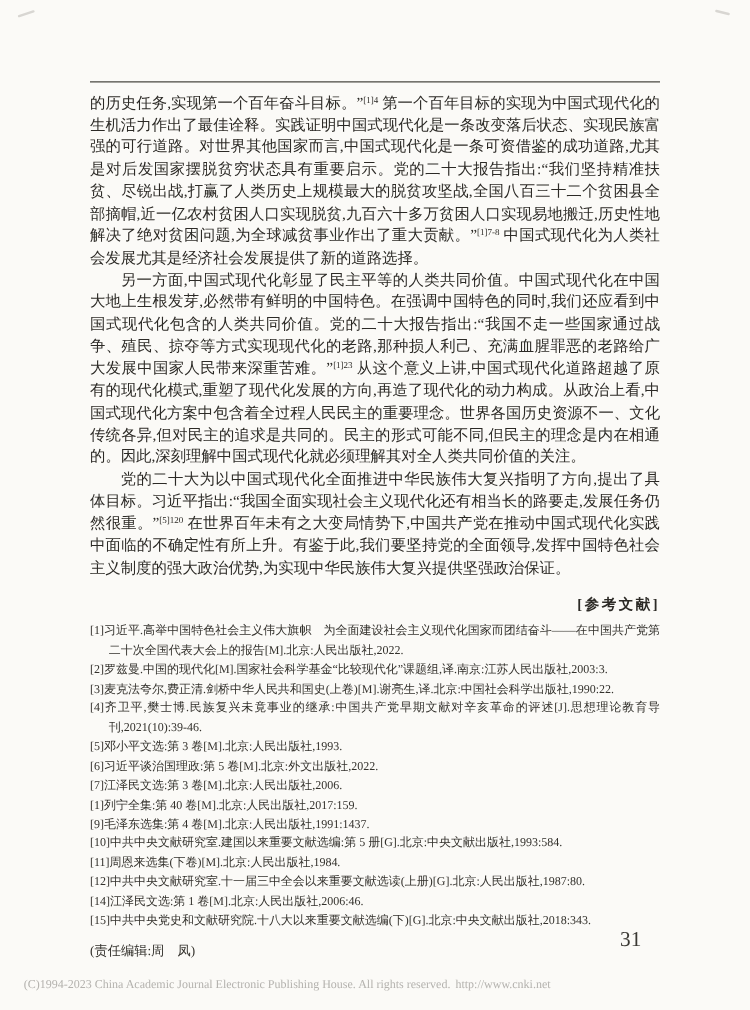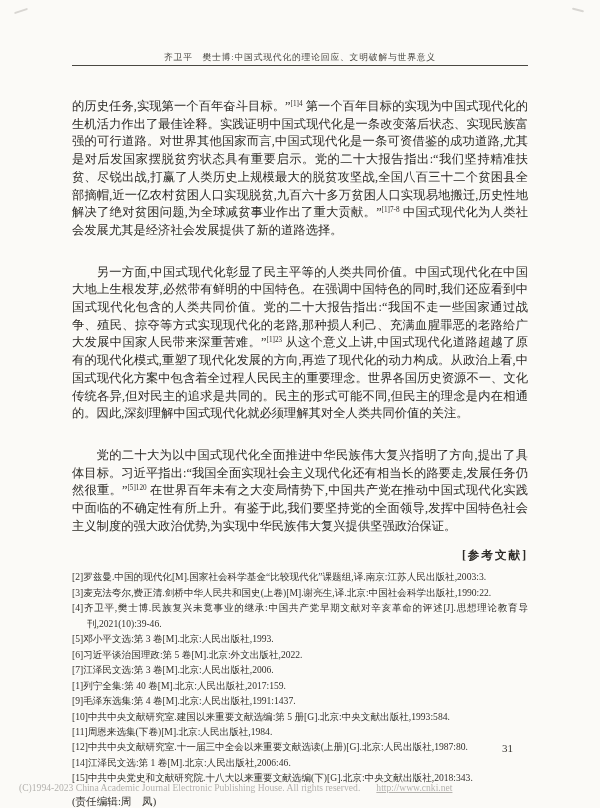--- a/index.html
+++ b/index.html
@@ -39,21 +39,20 @@
 
   .content {
     position: absolute;
     top: 74px; left: 72px; width: 456px;
   }
   .para {
     font-size: 12.3px;
     line-height: 17.7px;
     text-align: justify;
     color: #2c2a26;
-    margin-top: 24px;
   }
   .para.indent { text-indent: 2em; }
   sup.cite {
     font-size: 7.2px;
     line-height: 0;
     vertical-align: 4px;
     letter-spacing: 0;
   }
 
   .ref-heading {
@@ -77,57 +76,57 @@
   .editor-note {
     margin-top: 9px;
     text-align: left;
     font-size: 10.6px;
     color: #33312c;
   }
 
   .page-number {
     position: absolute;
     top: 742px; right: 87px;
-    font-size: 11px;
+    font-size: 17px;
     color: #3a3833;
   }
 
   .scan-footer {
     position: absolute;
     left: 19px; bottom: 15px;
     width: 560px;
     font-size: 9.6px;
     color: #b4b2ae;
     white-space: nowrap;
   }
-  .scan-footer .url { margin-left: 16px; text-decoration: underline; }
+  .scan-footer .url { margin-left: 4px; }
 </style>
 </head>
 <body>
 
 <div class="page">
 
   <div class="scan-artifact artifact-left"></div>
   <div class="scan-artifact artifact-right"></div>
 
-  <div class="running-header">齐卫平　樊士博:中国式现代化的理论回应、文明破解与世界意义</div>
 
   <div class="header-rule"></div>
 
   <div class="content">
 
     <div>
         <p class="para"><span>的历史任务,实现第一个百年奋斗目标。”</span><sup class="cite">[1]4</sup><span> 第一个百年目标的实现为中国式现代化的生机活力作出了最佳诠释。实践证明中国式现代化是一条改变落后状态、实现民族富强的可行道路。对世界其他国家而言,中国式现代化是一条可资借鉴的成功道路,尤其是对后发国家摆脱贫穷状态具有重要启示。党的二十大报告指出:“我们坚持精准扶贫、尽锐出战,打赢了人类历史上规模最大的脱贫攻坚战,全国八百三十二个贫困县全部摘帽,近一亿农村贫困人口实现脱贫,九百六十多万贫困人口实现易地搬迁,历史性地解决了绝对贫困问题,为全球减贫事业作出了重大贡献。”</span><sup class="cite">[1]7-8</sup><span> 中国式现代化为人类社会发展尤其是经济社会发展提供了新的道路选择。</span></p>
         <p class="para indent"><span>另一方面,中国式现代化彰显了民主平等的人类共同价值。中国式现代化在中国大地上生根发芽,必然带有鲜明的中国特色。在强调中国特色的同时,我们还应看到中国式现代化包含的人类共同价值。党的二十大报告指出:“我国不走一些国家通过战争、殖民、掠夺等方式实现现代化的老路,那种损人利己、充满血腥罪恶的老路给广大发展中国家人民带来深重苦难。”</span><sup class="cite">[1]23</sup><span> 从这个意义上讲,中国式现代化道路超越了原有的现代化模式,重塑了现代化发展的方向,再造了现代化的动力构成。从政治上看,中国式现代化方案中包含着全过程人民民主的重要理念。世界各国历史资源不一、文化传统各异,但对民主的追求是共同的。民主的形式可能不同,但民主的理念是内在相通的。因此,深刻理解中国式现代化就必须理解其对全人类共同价值的关注。</span></p>
         <p class="para indent"><span>党的二十大为以中国式现代化全面推进中华民族伟大复兴指明了方向,提出了具体目标。习近平指出:“我国全面实现社会主义现代化还有相当长的路要走,发展任务仍然很重。”</span><sup class="cite">[5]120</sup><span> 在世界百年未有之大变局情势下,中国共产党在推动中国式现代化实践中面临的不确定性有所上升。有鉴于此,我们要坚持党的全面领导,发挥中国特色社会主义制度的强大政治优势,为实现中华民族伟大复兴提供坚强政治保证。</span></p>
       </div>
 
     <div class="ref-heading">[参考文献]</div>
 
     <div class="ref-list">
+        <p class="ref">[1]习近平.高举中国特色社会主义伟大旗帜　为全面建设社会主义现代化国家而团结奋斗——在中国共产党第二十次全国代表大会上的报告[M].北京:人民出版社,2022.</p>
         <p class="ref">[2]罗兹曼.中国的现代化[M].国家社会科学基金“比较现代化”课题组,译.南京:江苏人民出版社,2003:3.</p>
         <p class="ref">[3]麦克法夸尔,费正清.剑桥中华人民共和国史(上卷)[M].谢亮生,译.北京:中国社会科学出版社,1990:22.</p>
         <p class="ref">[4]齐卫平,樊士博.民族复兴未竟事业的继承:中国共产党早期文献对辛亥革命的评述[J].思想理论教育导刊,2021(10):39-46.</p>
         <p class="ref">[5]邓小平文选:第 3 卷[M].北京:人民出版社,1993.</p>
         <p class="ref">[6]习近平谈治国理政:第 5 卷[M].北京:外文出版社,2022.</p>
         <p class="ref">[7]江泽民文选:第 3 卷[M].北京:人民出版社,2006.</p>
         <p class="ref">[1]列宁全集:第 40 卷[M].北京:人民出版社,2017:159.</p>
         <p class="ref">[9]毛泽东选集:第 4 卷[M].北京:人民出版社,1991:1437.</p>
         <p class="ref">[10]中共中央文献研究室.建国以来重要文献选编:第 5 册[G].北京:中央文献出版社,1993:584.</p>
         <p class="ref">[11]周恩来选集(下卷)[M].北京:人民出版社,1984.</p>

